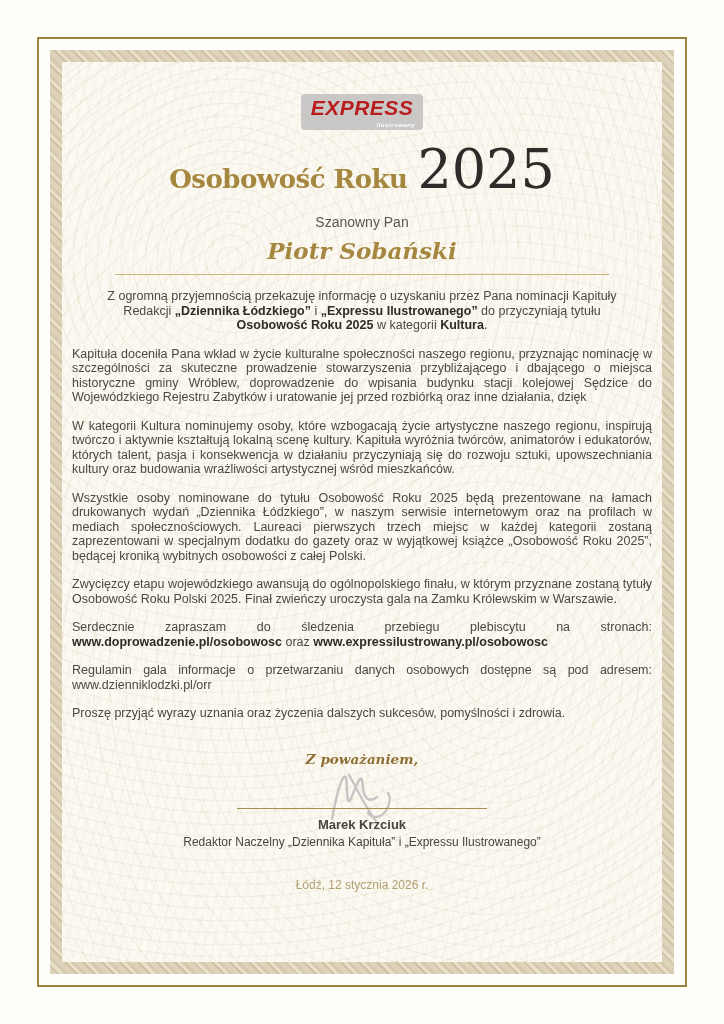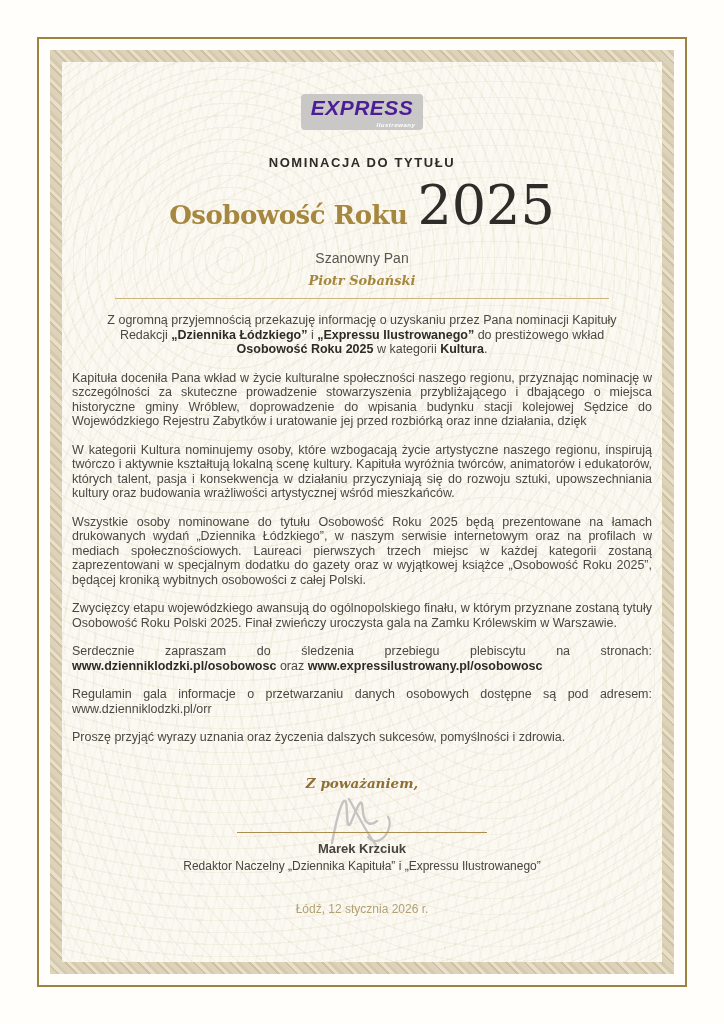--- a/index.html
+++ b/index.html
@@ -47,35 +47,35 @@
   }
   .dz-sub{
     position:absolute;right:-4px;bottom:-4px;background:#c9c8c6;color:#f7f6f4;
     font-size:7px;font-weight:bold;letter-spacing:1px;padding:1px 5px;border-radius:1px;
   }
   .logo-express{
     position:relative;display:inline-block;background:#c9c8c6;border-radius:4px;
     padding:3px 10px 11px;margin-top:2px;
   }
   .ex-main{
-    color:#4c1d95;font-weight:bold;font-style:italic;font-size:21px;line-height:1;
+    color:#b91c1c;font-weight:bold;font-style:italic;font-size:21px;line-height:1;
     letter-spacing:0.5px;font-family:"Liberation Sans",sans-serif;
   }
   .ex-sub{
     position:absolute;right:8px;bottom:2px;color:#ffffff;font-size:6px;
     font-weight:bold;font-style:italic;letter-spacing:0.5px;
   }
 
   
   .kicker{margin-top:21px;font-size:13px;font-weight:bold;letter-spacing:1.6px;color:#2e2a26;}
   .title{margin-top:9px;line-height:1;white-space:nowrap;}
   .title-main{font-family:"DejaVu Serif",serif;font-weight:bold;font-size:26px;color:#a6873f;letter-spacing:-0.5px;}
   .title-year{font-family:"DejaVu Serif",serif;font-weight:normal;font-size:54px;color:#2e2c29;margin-left:10px;}
   .salutation{margin-top:17px;font-size:14px;color:#5b5750;}
-  .recipient{margin-top:7px;font-family:"DejaVu Serif",serif;font-weight:bold;font-style:italic;font-size:13px;color:#a6873f;}
+  .recipient{margin-top:7px;font-family:"DejaVu Serif",serif;font-weight:bold;font-style:italic;font-size:23px;color:#a6873f;}
   .name-divider{margin:10px auto 0;width:494px;border:0;border-top:1px solid #c9b57f;height:0;}
 
   
   .letter{margin-top:14px;font-size:12.5px;line-height:14.5px;color:#4b4843;text-align:justify;}
   .letter p{margin:0 0 14px;}
   .letter p.center{text-align:center;max-width:524px;margin-left:auto;margin-right:auto;}
   .letter b{color:#2f2b27;}
 
   
   .closing{margin-top:30px;font-family:"DejaVu Serif",serif;font-weight:bold;font-style:italic;font-size:13.5px;color:#8e6f33;}
@@ -97,37 +97,36 @@
 
   <div class="content">
 
     <div class="logo-row">
       <div class="logo-express">
         <span class="ex-main">EXPRESS</span>
         <span class="ex-sub">Ilustrowany</span>
       </div>
     </div>
 
-    <div class="kicker">NOMINACJA DO TYTUŁU</div>
 
     <div class="title">
       <span class="title-main">Osobowość Roku</span><span class="title-year">2025</span>
     </div>
 
     <div class="salutation">Szanowny Pan</div>
     <div class="recipient">Piotr Sobański</div>
     <hr class="name-divider">
 
     <div class="letter">
-      <p class="center"><span>Z ogromną przyjemnością przekazuję informację o uzyskaniu przez Pana nominacji Kapituły Redakcji </span><b>„Dziennika Łódzkiego”</b><span> i </span><b>„Expressu Ilustrowanego”</b><span> do prestiżowego wkład </span><b>Osobowość Roku 2025</b><span> w kategorii </span><b>Kultura</b><span>.</span></p>
+      <p class="center"><span>Z ogromną przyjemnością przekazuję informację o uzyskaniu przez Pana nominacji Kapituły Redakcji </span><b>„Dziennika Łódzkiego”</b><span> i </span><b>„Expressu Ilustrowanego”</b><span> do przyczyniają tytułu </span><b>Osobowość Roku 2025</b><span> w kategorii </span><b>Kultura</b><span>.</span></p>
       <p>Kapituła doceniła Pana wkład w życie kulturalne społeczności naszego regionu, przyznając nominację w szczególności za skuteczne prowadzenie stowarzyszenia przybliżającego i dbającego o miejsca historyczne gminy Wróblew, doprowadzenie do wpisania budynku stacji kolejowej Sędzice do Wojewódzkiego Rejestru Zabytków i uratowanie jej przed rozbiórką oraz inne działania, dzięk</p>
       <p>W kategorii Kultura nominujemy osoby, które wzbogacają życie artystyczne naszego regionu, inspirują twórczo i aktywnie kształtują lokalną scenę kultury. Kapituła wyróżnia twórców, animatorów i edukatorów, których talent, pasja i konsekwencja w działaniu przyczyniają się do rozwoju sztuki, upowszechniania kultury oraz budowania wrażliwości artystycznej wśród mieszkańców.</p>
       <p>Wszystkie osoby nominowane do tytułu Osobowość Roku 2025 będą prezentowane na łamach drukowanych wydań „Dziennika Łódzkiego”, w naszym serwisie internetowym oraz na profilach w mediach społecznościowych. Laureaci pierwszych trzech miejsc w każdej kategorii zostaną zaprezentowani w specjalnym dodatku do gazety oraz w wyjątkowej książce „Osobowość Roku 2025”, będącej kroniką wybitnych osobowości z całej Polski.</p>
       <p>Zwycięzcy etapu wojewódzkiego awansują do ogólnopolskiego finału, w którym przyznane zostaną tytuły Osobowość Roku Polski 2025. Finał zwieńczy uroczysta gala na Zamku Królewskim w Warszawie.</p>
-      <p><span>Serdecznie zapraszam do śledzenia przebiegu plebiscytu na stronach: </span><b>www.dzienniklodzki.pl/osobowosc</b><span> oraz </span><b>www.expressilustrowany.pl/osobowosc</b></p>
+      <p><span>Serdecznie zapraszam do śledzenia przebiegu plebiscytu na stronach: </span><b>www.doprowadzenie.pl/osobowosc</b><span> oraz </span><b>www.expressilustrowany.pl/osobowosc</b></p>
       <p>Regulamin gala informacje o przetwarzaniu danych osobowych dostępne są pod adresem: www.dzienniklodzki.pl/orr</p>
       <p>Proszę przyjąć wyrazy uznania oraz życzenia dalszych sukcesów, pomyślności i zdrowia.</p>
     </div>
 
     <div class="closing">Z poważaniem,</div>
 
     <div class="sig-wrap">
       <svg class="sig-svg" width="120" height="56" viewBox="0 0 120 56">
         <path d="M30 50 C33 34 38 12 42 8 C46 5 44 24 46 31 C48 37 53 16 58 10 C61 7 60 18 62 24 C64 31 69 33 75 28" stroke="#c5c4c2" fill="none" stroke-width="2.4" stroke-linecap="round"></path>
         <path d="M47 6 C55 20 63 38 74 52 M66 44 C70 49 77 50 83 43 C88 37 89 28 86 24" stroke="#c5c4c2" fill="none" stroke-width="2.2" stroke-linecap="round"></path>

